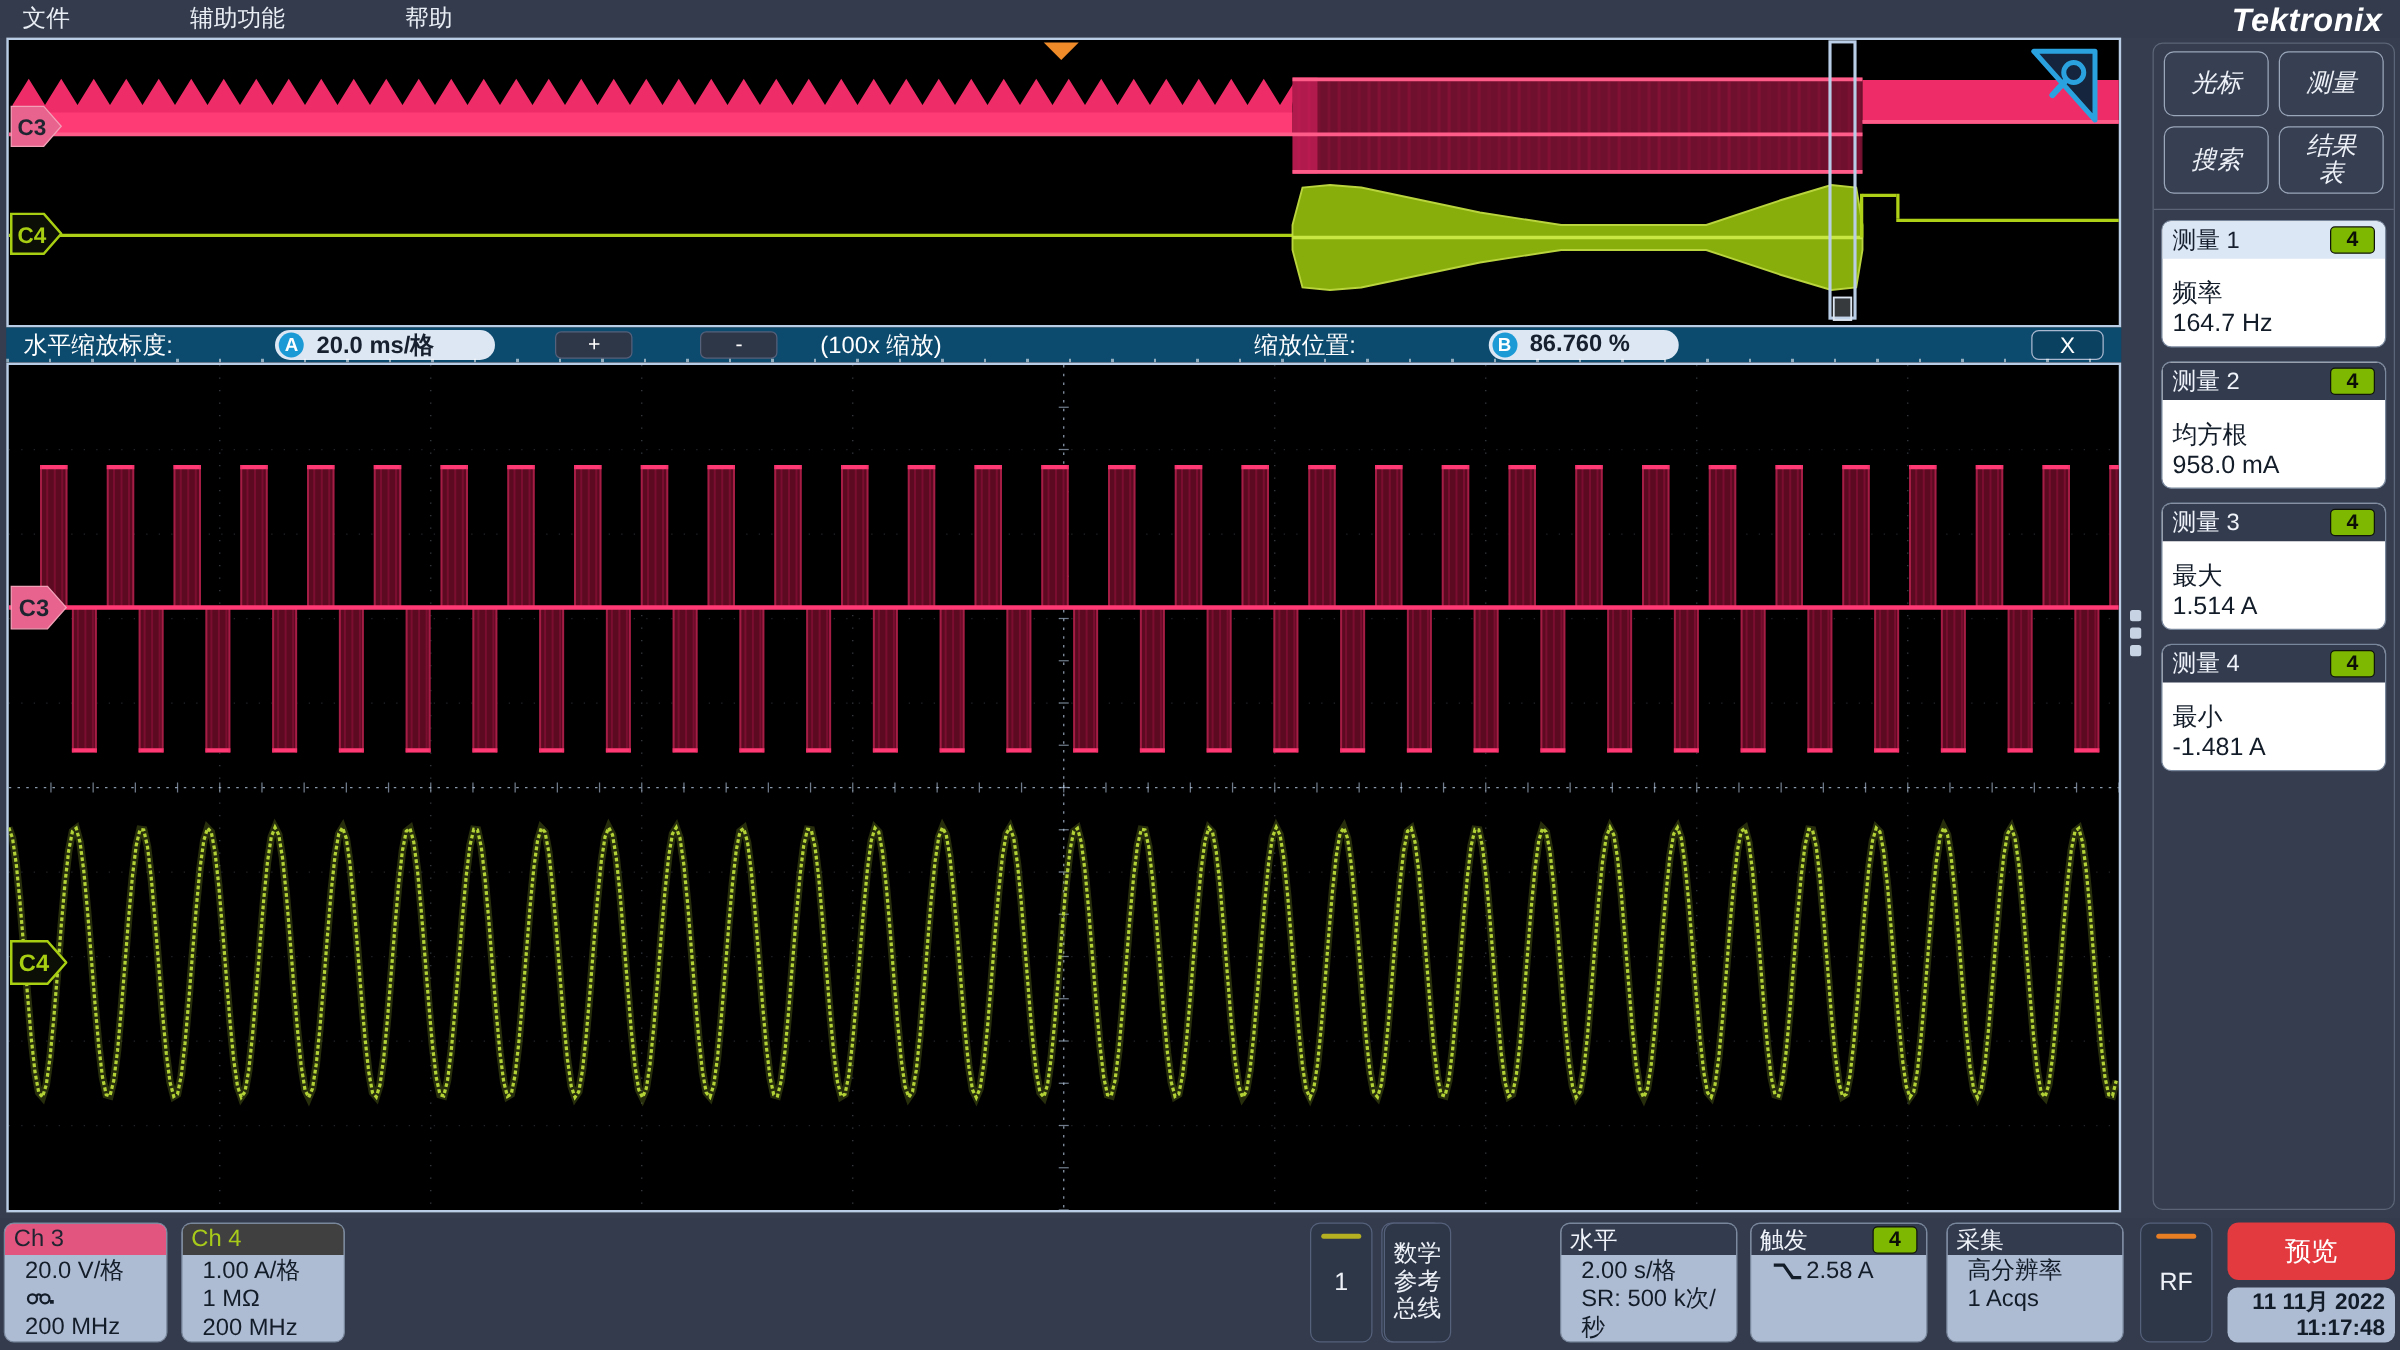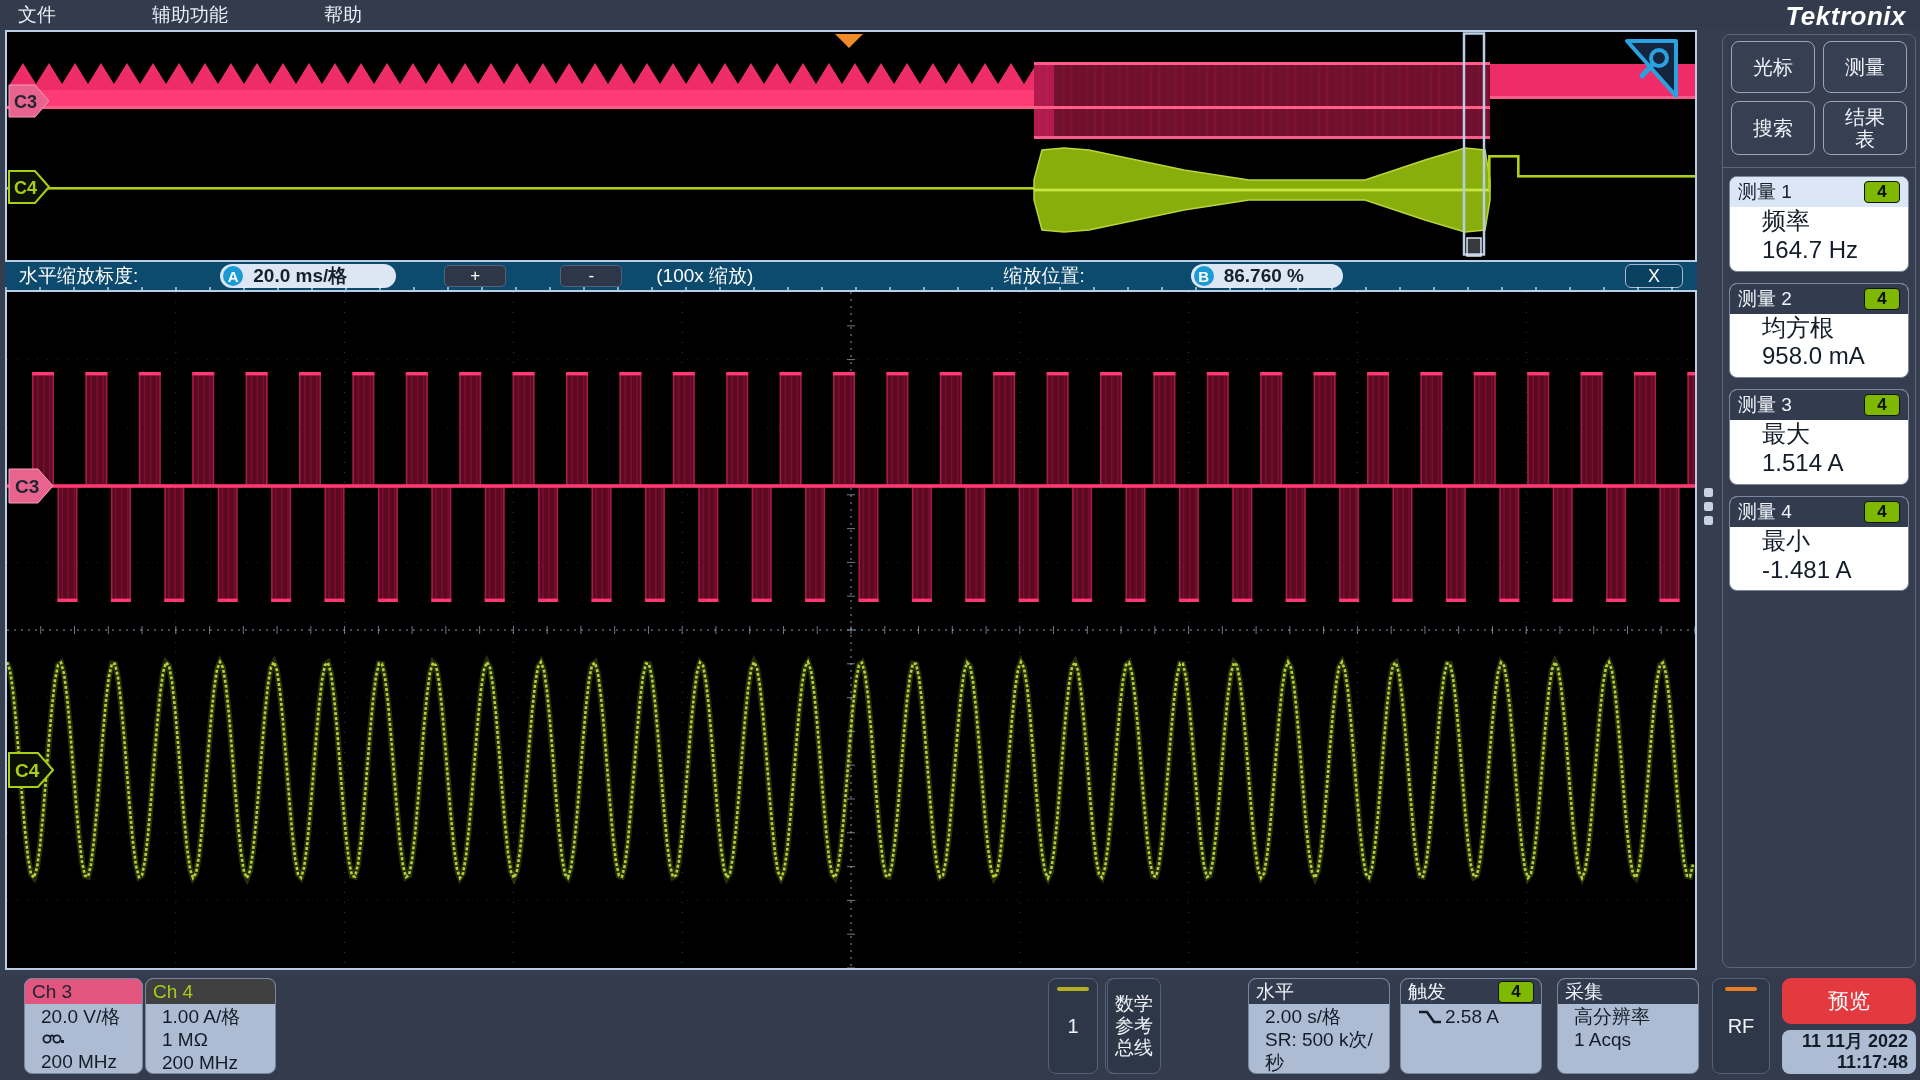--- a/index.html
+++ b/index.html
@@ -41,28 +41,28 @@
   .gutter-dots span { display:block; width:9px; height:9px; border-radius:2px;
                       background:#c7d2e2; margin-bottom:5px; }
 
   
   #sidebar { position:absolute; left:1722px; top:34px; width:194px; height:934px;
              border:1px solid #5b6577; border-radius:8px; }
   #sb-buttons { display:grid; grid-template-columns:1fr 1fr; gap:8px; padding:6px 8px 12px 8px;
                 border-bottom:1px solid #5b6577; }
   .sb-btn { background:#373f52; border:1px solid #9aa6ba; border-radius:8px; min-height:52px;
             color:#eef2f8; font-size:20px; display:flex; align-items:center; justify-content:center;
-            text-align:center; line-height:1.1; padding:4px; white-space:pre-line; }
+            text-align:center; line-height:1.1; padding:4px; white-space:pre-line;font-style:italic; }
   #meas-list { padding:8px 4px; }
   .meas-card { background:#ffffff; border-radius:8px; overflow:hidden; margin:0 2px 11px 2px;
                border:1px solid #79879c; }
   .meas-head { background:#333b4f; color:#f0f4fa; height:30px; display:flex; align-items:center;
                justify-content:space-between; padding:0 8px; font-size:19px; }
   .meas-card.selected .meas-head { background:#dce7f5; color:#16202e; }
-  .meas-body { padding:0 8px 6px 8px; color:#131c29; font-size:24px; line-height:1.2;margin-left:24px; }
+  .meas-body { padding:16px 8px 6px 8px; color:#131c29; font-size:20px; line-height:1.2; }
   .badge-green { background:#7fb800; border:1px solid #10140a; color:#0c1006; font-weight:bold;
                  font-size:17px; border-radius:4px; width:36px; height:22px; display:flex;
                  align-items:center; justify-content:center; }
 
   
   #bottombar { position:absolute; left:0; top:975px; width:1920px; height:105px; background:#333b4d; }
   .panel { position:absolute; top:3px; height:96px; border-radius:8px; overflow:hidden;
            background:#aebcd3; border:1px solid #79879c; }
   .panel .head { height:25px; display:flex; align-items:center; justify-content:space-between;
                  padding:0 7px; font-size:19px; }
@@ -807,21 +807,21 @@
       <div class="meas-body">
           <div>最小</div>
         <div>-1.481 A</div>
         </div>
     </div>
   </div>
 </div>
 
 <div id="bottombar">
 
-  <div class="panel" style="left:24px; width:119px">
+  <div class="panel" style="left:3px; width:131px">
     <div class="head" style="background:#e2557f; color:#1e2430">
         <span>Ch 3</span>
       </div>
     <div class="body">
       <div>20.0 V/格</div>
       <div style="height:22px">
         <svg width="24" height="18" viewBox="0 0 24 18">
           <circle cx="6" cy="11" r="3.6" fill="none" stroke="#131c29" stroke-width="1.8"></circle>
           <circle cx="16" cy="11" r="3.6" fill="none" stroke="#131c29" stroke-width="1.8"></circle>
           <path d="M9,9 Q11,6 13,9" fill="none" stroke="#131c29" stroke-width="1.8"></path>

